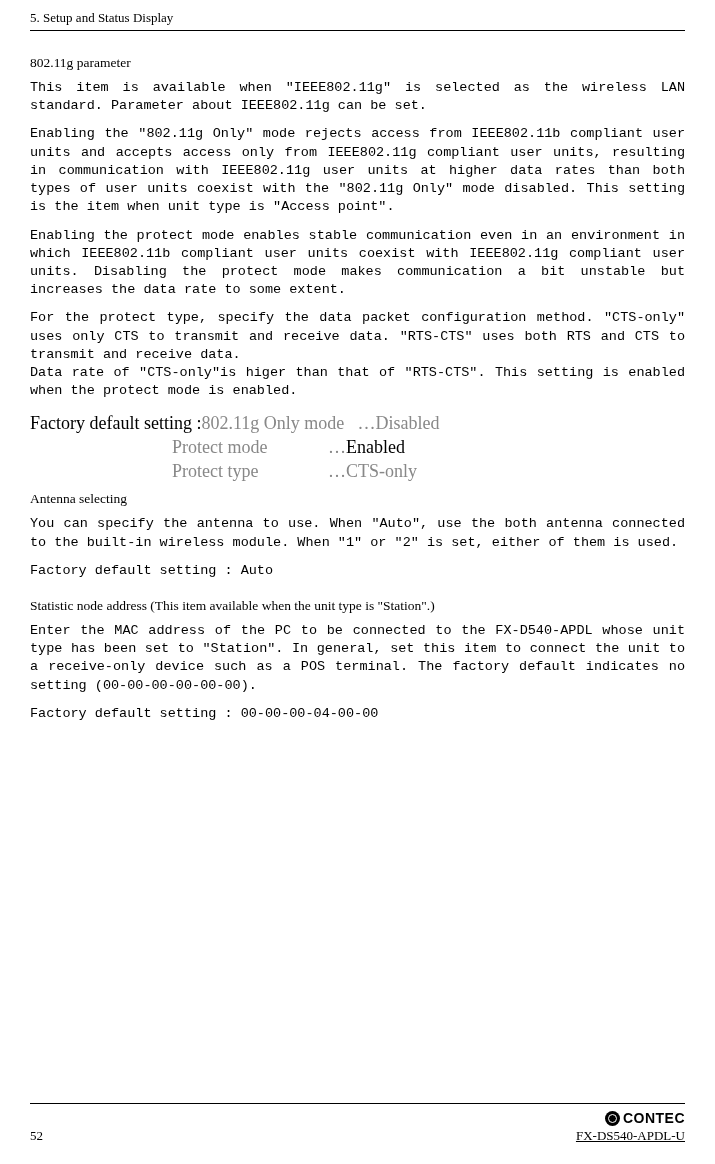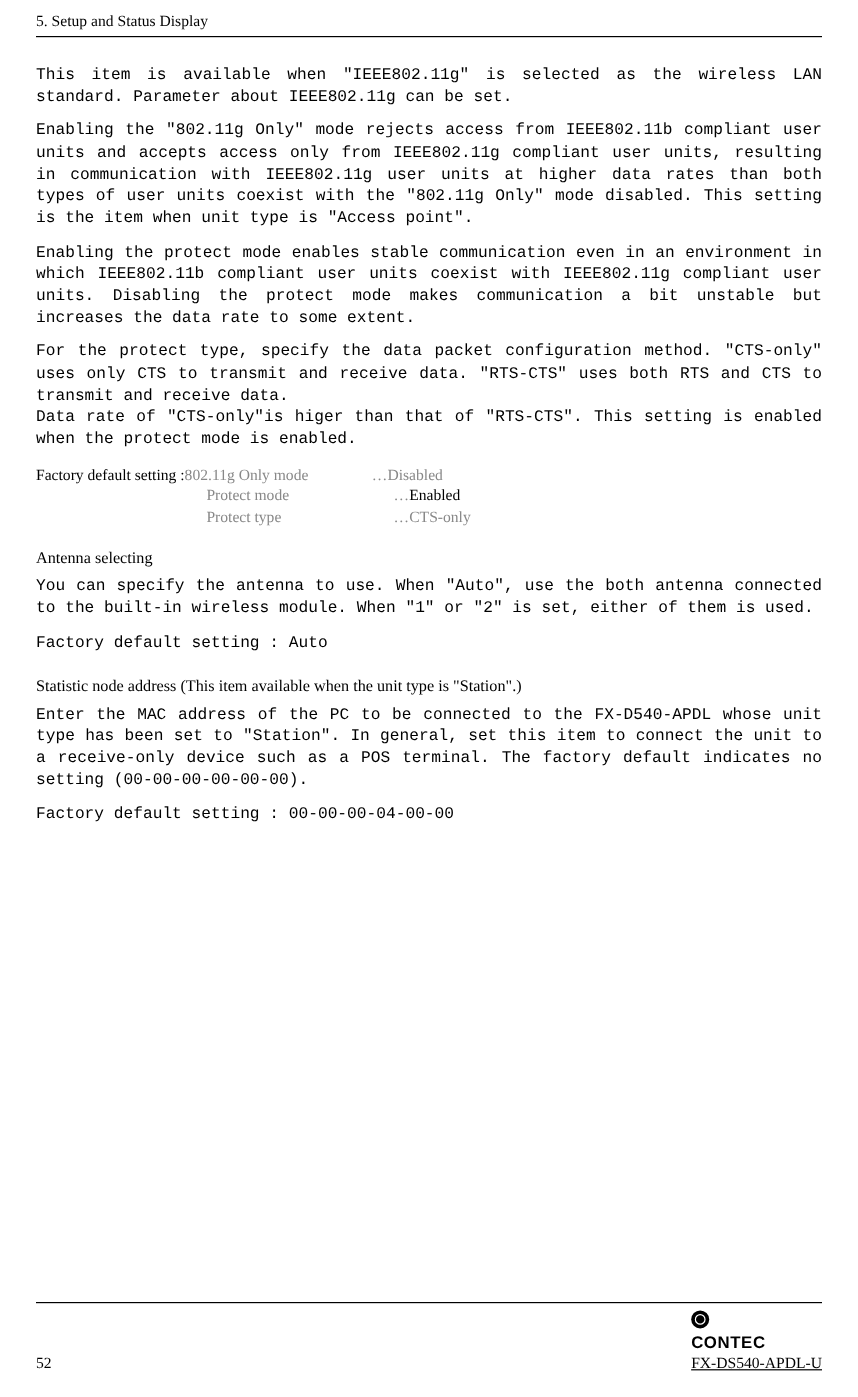--- a/index.html
+++ b/index.html
@@ -27,23 +27,23 @@
       margin-bottom: 8px;
     }
     .para {
       font-size: 13.5px;
       line-height: 1.35;
       margin-bottom: 10px;
       text-align: justify;
       font-family: Liberation Mono, monospace;
     }
     .defaults {
-      font-size: 13px;
+      font-size: 18px;
       line-height: 1.35;
-      margin-bottom: 18px;
+      margin-bottom: 8px;
     }
     .defaults-row {
       display: flex;
     }
     .def-label {
       white-space: nowrap;
     }
     .def-indent {
       width: 142px;
       display: inline-block;
@@ -71,25 +71,24 @@
       align-items: flex-end;
     }
     .page-num {
       font-size: 13px;
     }
     .footer-right {
       text-align: right;
     }
     .contec-logo {
       display: flex;
-      align-items: flex-start;
+      align-items: flex-end;
       justify-content: flex-end;
       gap: 3px;
       margin-bottom: 2px;
-      flex-direction: column;
     }
     .contec-circle {
       width: 15px;
       height: 15px;
       border-radius: 50%;
       background: #000;
       position: relative;
       display: inline-block;
     }
     .contec-circle::after {
@@ -114,20 +113,21 @@
     }
   </style>
 </head>
 <body>
 
 <div class="header">
   <span>5. Setup and Status Display</span>
 </div>
 
 <div>
+  <div class="section-title">802.11g parameter</div>
   <div class="para">This item is available when "IEEE802.11g" is selected as the wireless LAN standard.  Parameter about IEEE802.11g can be set.</div>
   <div class="para">Enabling the "802.11g Only" mode rejects access from IEEE802.11b compliant user units and accepts access only from IEEE802.11g compliant user units, resulting in communication with IEEE802.11g user units at higher data rates than both types of user units coexist with the "802.11g Only" mode disabled.  This setting is the item when unit type is "Access point".</div>
   <div class="para">Enabling the protect mode enables stable communication even in an environment in which IEEE802.11b compliant user units coexist with IEEE802.11g compliant user units.  Disabling the protect mode makes communication a bit unstable but increases the data rate to some extent.</div>
   <div class="para" style="white-space: pre-line;">For the protect type, specify the data packet configuration method.  "CTS-only" uses only CTS to transmit and receive data.  "RTS-CTS" uses both RTS and CTS to transmit and receive data.
 Data rate of "CTS-only"is higer than that of "RTS-CTS".  This setting is enabled when the protect mode is enabled.</div>
   <div class="defaults">
     <div class="defaults-row">
       <span class="def-label">Factory default setting : </span>
       <span class="def-key">802.11g Only mode</span>
       <span class="def-dots">… </span>

